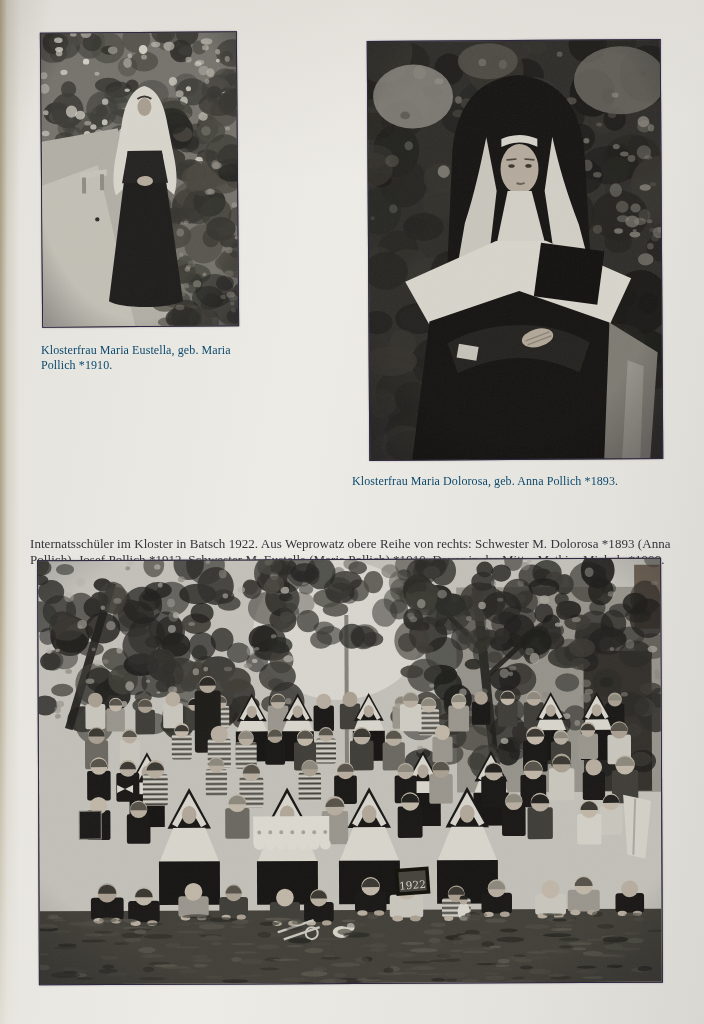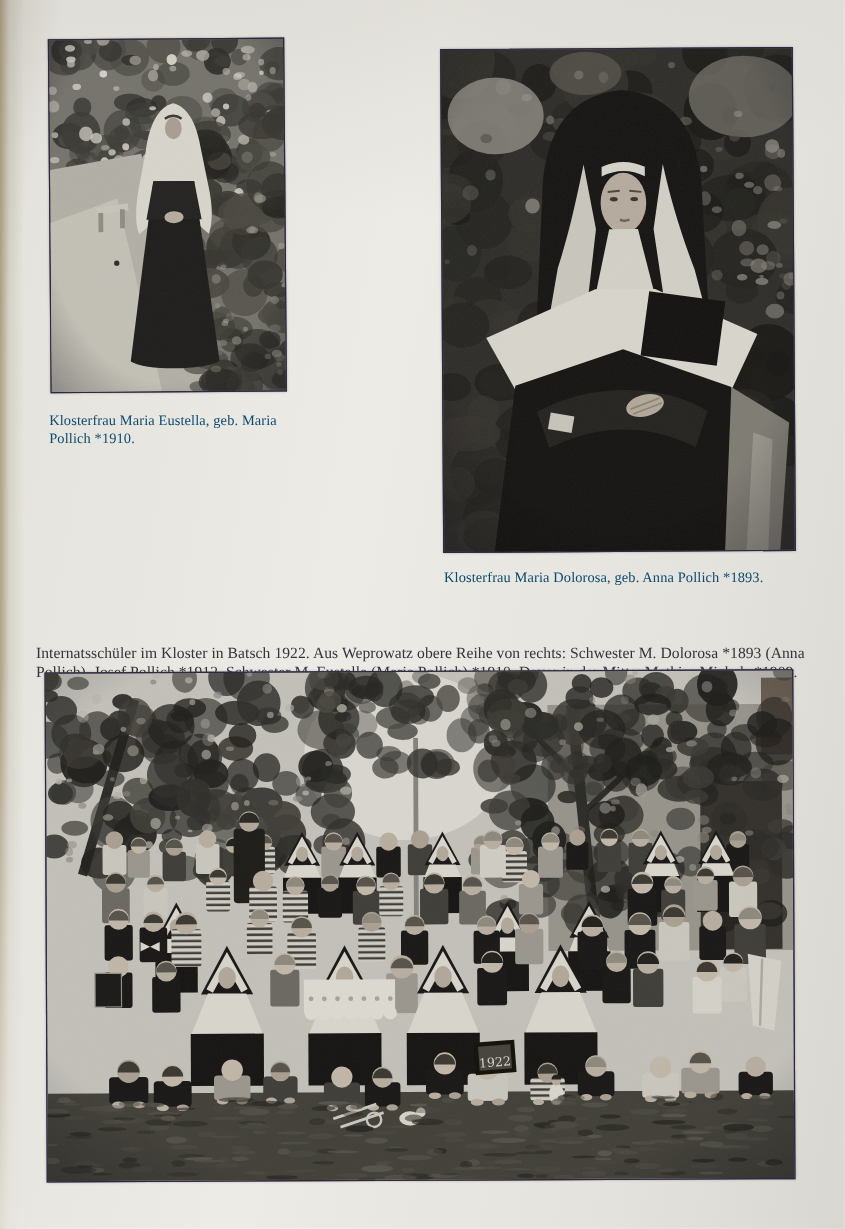--- a/index.html
+++ b/index.html
@@ -15,21 +15,21 @@
   .gutter-fade{position:absolute;left:0;top:55%;width:22px;height:45%;pointer-events:none;
     background:linear-gradient(to bottom, rgba(0,0,0,0), rgba(233,231,225,.85));}
   figure.photo{position:absolute;margin:0;padding:0;border:1px solid #2e2742;background:#555;
     box-shadow:0 0 2px rgba(40,35,70,.35);}
   figure.photo svg{display:block}
   .photo1{left:41px;top:32px;width:195px;height:293px;transform:rotate(-0.45deg)}
   .photo2{left:368px;top:40px;width:292px;height:418px;transform:rotate(-0.35deg)}
   .photo3{left:38px;top:559px;width:622px;height:423px;transform:rotate(-0.25deg)}
   .caption{position:absolute;color:#0c4a6e;font-size:12px;line-height:1.25;letter-spacing:.1px}
   .cap1{left:41px;top:331px;width:220px}
-  .cap2{left:370px;top:462px;width:300px;white-space:nowrap}
+  .cap2{left:352px;top:462px;width:300px;white-space:nowrap}
   .para{position:absolute;left:30px;top:523px;width:652px;font-size:13px;line-height:1.22;
     color:#34343c;letter-spacing:.05px}
   .pagenum{position:absolute;left:648px;top:1024px;font-size:12.5px;color:#4b4b52}
 </style>
 </head>
 <body>
 
 <div class="shade-top"></div>
 <div class="gutter"></div>
 <div class="gutter-fade"></div>

